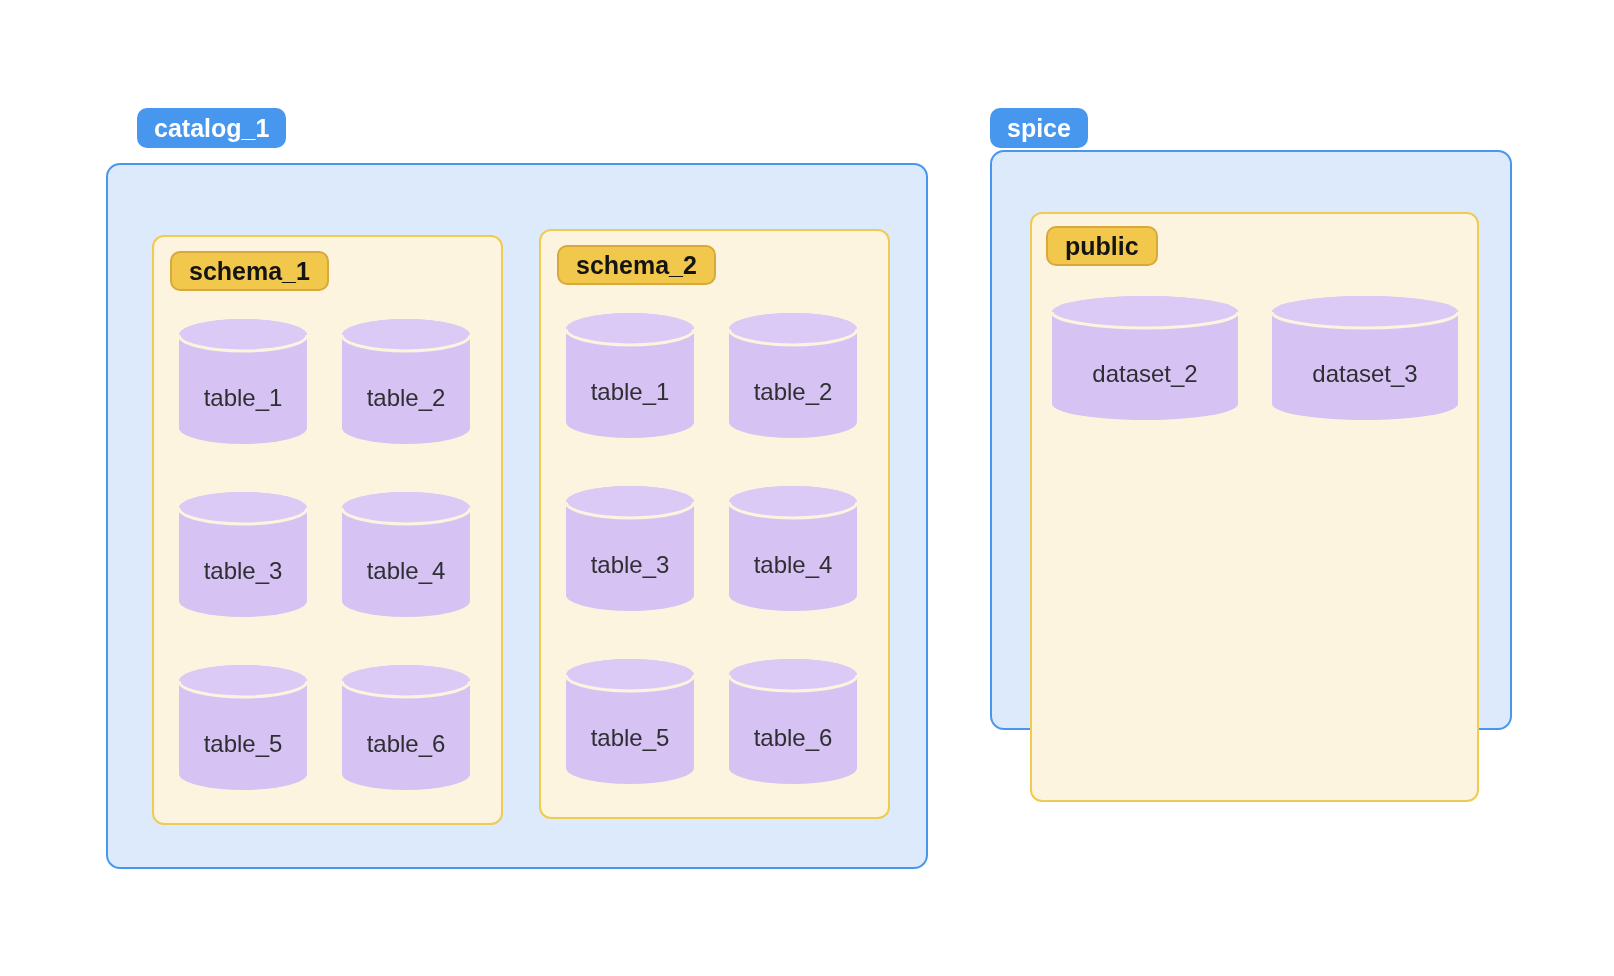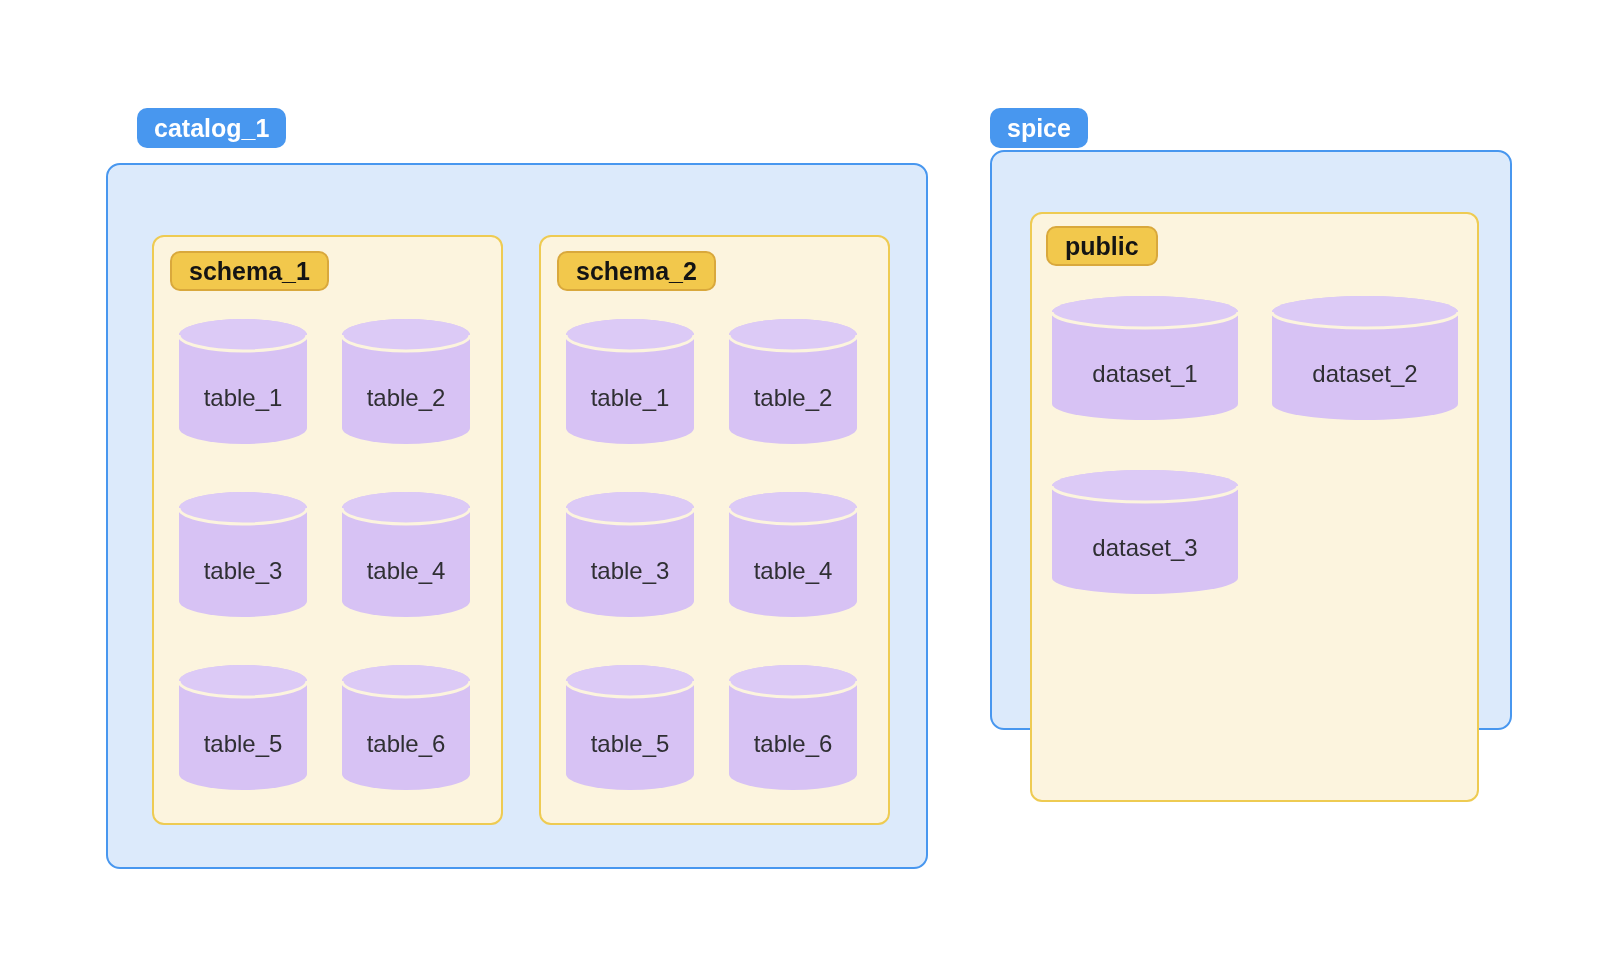--- a/index.html
+++ b/index.html
@@ -119,21 +119,21 @@
           <svg viewBox="0 0 128 125" width="128" height="125">
             <path class="cyl-body" d="M0,16 A64,16 0 0 1 128,16 L128,109 A64,16 0 0 1 0,109 Z"></path>
             <ellipse class="cyl-top" cx="64" cy="16" rx="64" ry="16"></ellipse>
             <path class="cyl-edge" d="M0,16 A64,16 0 0 0 128,16"></path>
           </svg>
           <div class="cyl-label">table_6</div>
         </div>
       </div>
     </div>
 
-    <div class="schema-box" style="left:431px;top:70px;width:351px;height:590px;">
+    <div class="schema-box" style="left:431px;top:64px;width:351px;height:590px;">
       <div class="pill gold" style="left:16px;top:14px;">schema_2</div>
       <div class="grid tables">
         <div class="cyl">
           <svg viewBox="0 0 128 125" width="128" height="125">
             <path class="cyl-body" d="M0,16 A64,16 0 0 1 128,16 L128,109 A64,16 0 0 1 0,109 Z"></path>
             <ellipse class="cyl-top" cx="64" cy="16" rx="64" ry="16"></ellipse>
             <path class="cyl-edge" d="M0,16 A64,16 0 0 0 128,16"></path>
           </svg>
           <div class="cyl-label">table_1</div>
         </div>
@@ -188,35 +188,27 @@
     <div class="schema-box" style="left:38px;top:60px;width:449px;height:590px;">
       <div class="pill gold" style="left:14px;top:12px;">public</div>
 
       <div class="grid datasets">
         <div class="cyl wide">
           <svg viewBox="0 0 186 124" width="186" height="124">
             <path class="cyl-body" d="M0,16 A93,16 0 0 1 186,16 L186,108 A93,16 0 0 1 0,108 Z"></path>
             <ellipse class="cyl-top" cx="93" cy="16" rx="93" ry="16"></ellipse>
             <path class="cyl-edge" d="M0,16 A93,16 0 0 0 186,16"></path>
           </svg>
-          <div class="cyl-label">dataset_1</div>
+          <div class="cyl-label">dataset_2</div>
         </div>
         <div class="cyl wide">
           <svg viewBox="0 0 186 124" width="186" height="124">
             <path class="cyl-body" d="M0,16 A93,16 0 0 1 186,16 L186,108 A93,16 0 0 1 0,108 Z"></path>
             <ellipse class="cyl-top" cx="93" cy="16" rx="93" ry="16"></ellipse>
             <path class="cyl-edge" d="M0,16 A93,16 0 0 0 186,16"></path>
           </svg>
-          <div class="cyl-label">dataset_2</div>
-        </div>
-        <div class="cyl wide">
-          <svg viewBox="0 0 186 124" width="186" height="124">
-            <path class="cyl-body" d="M0,16 A93,16 0 0 1 186,16 L186,108 A93,16 0 0 1 0,108 Z"></path>
-            <ellipse class="cyl-top" cx="93" cy="16" rx="93" ry="16"></ellipse>
-            <path class="cyl-edge" d="M0,16 A93,16 0 0 0 186,16"></path>
-          </svg>
           <div class="cyl-label">dataset_3</div>
         </div>
       </div>
     </div>
   </div>
 
 </div>
 
 </body></html>

